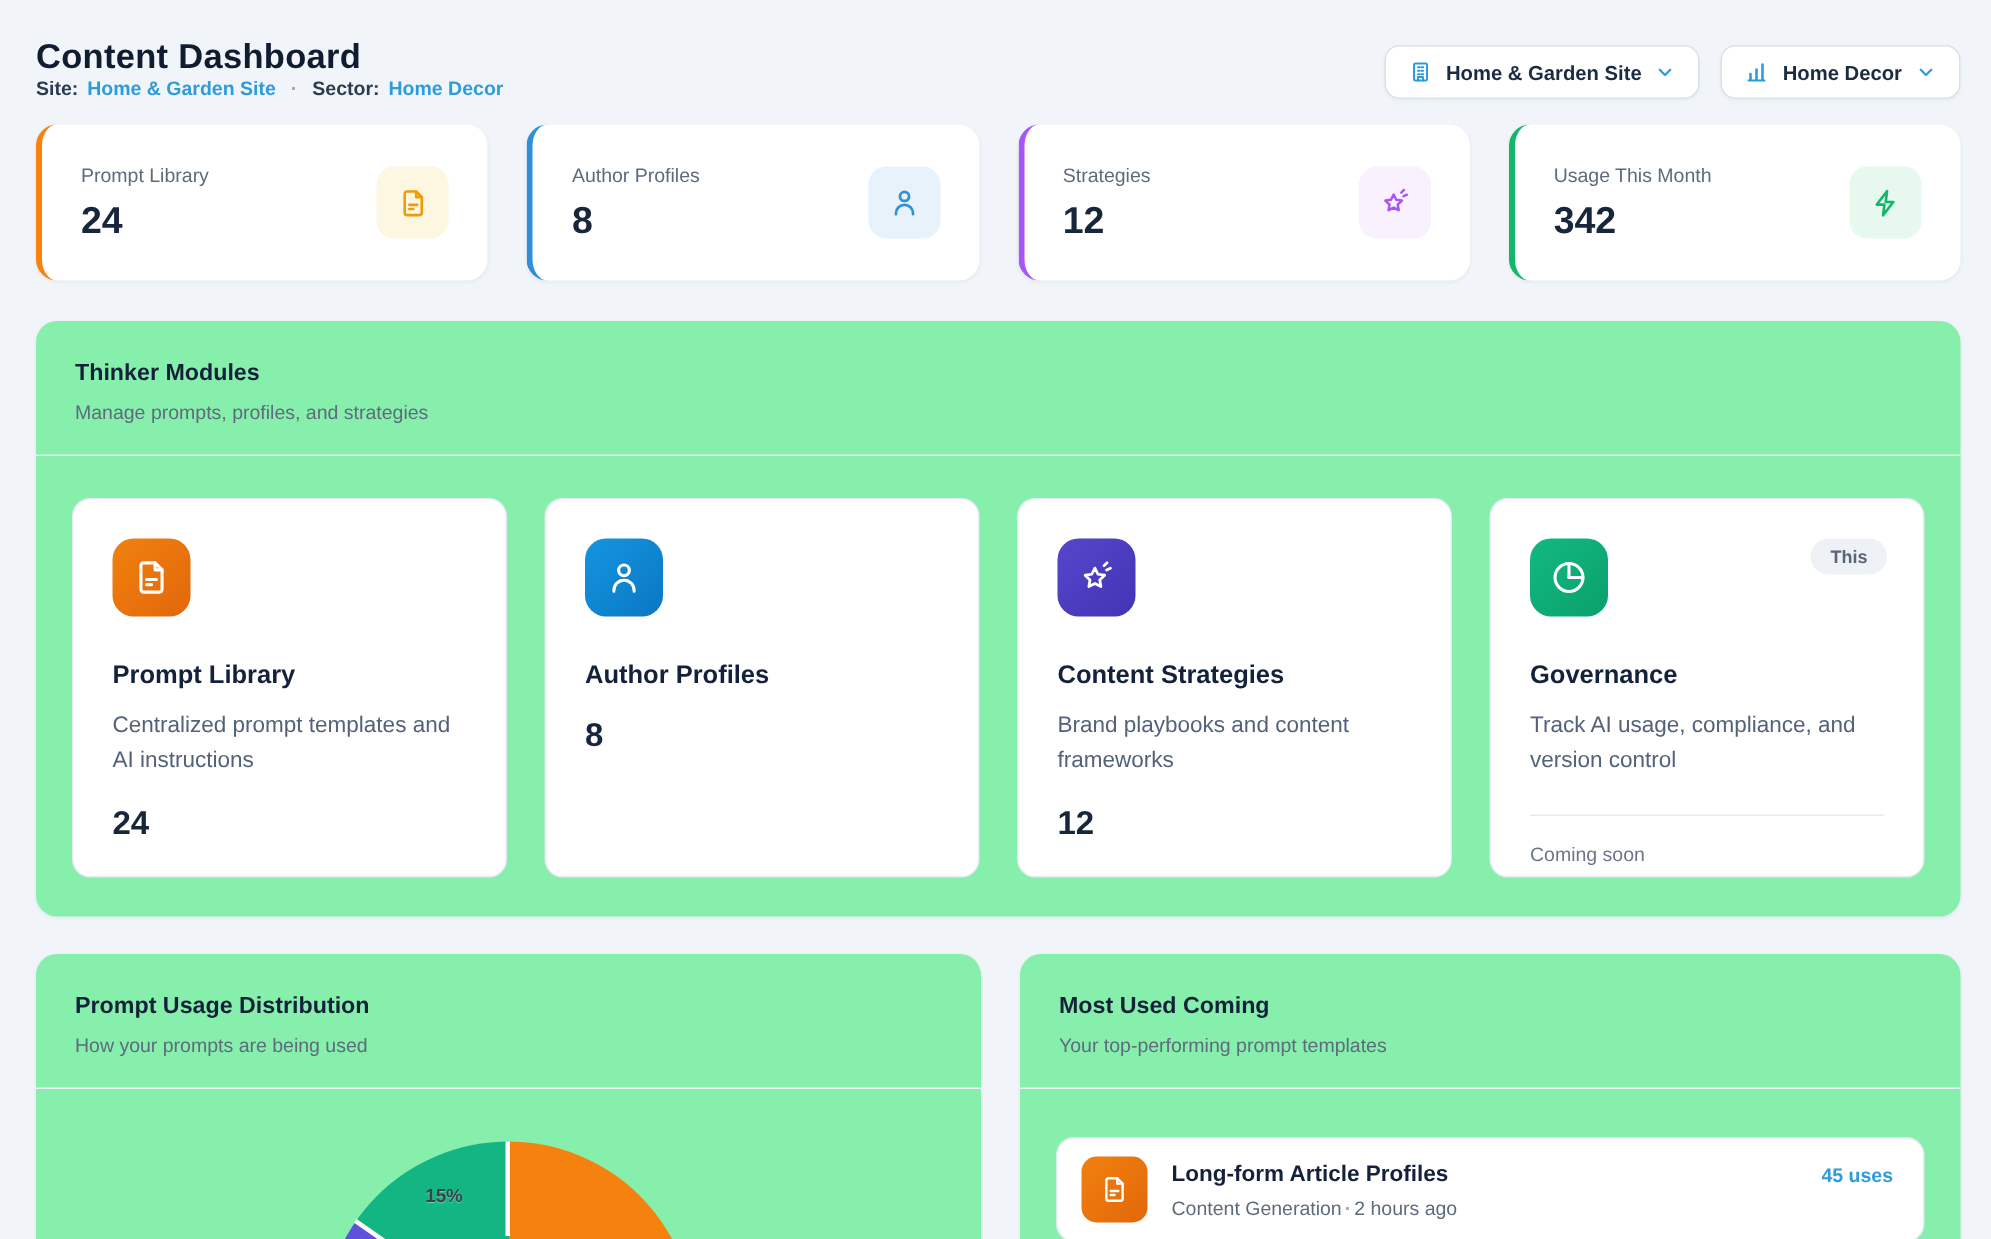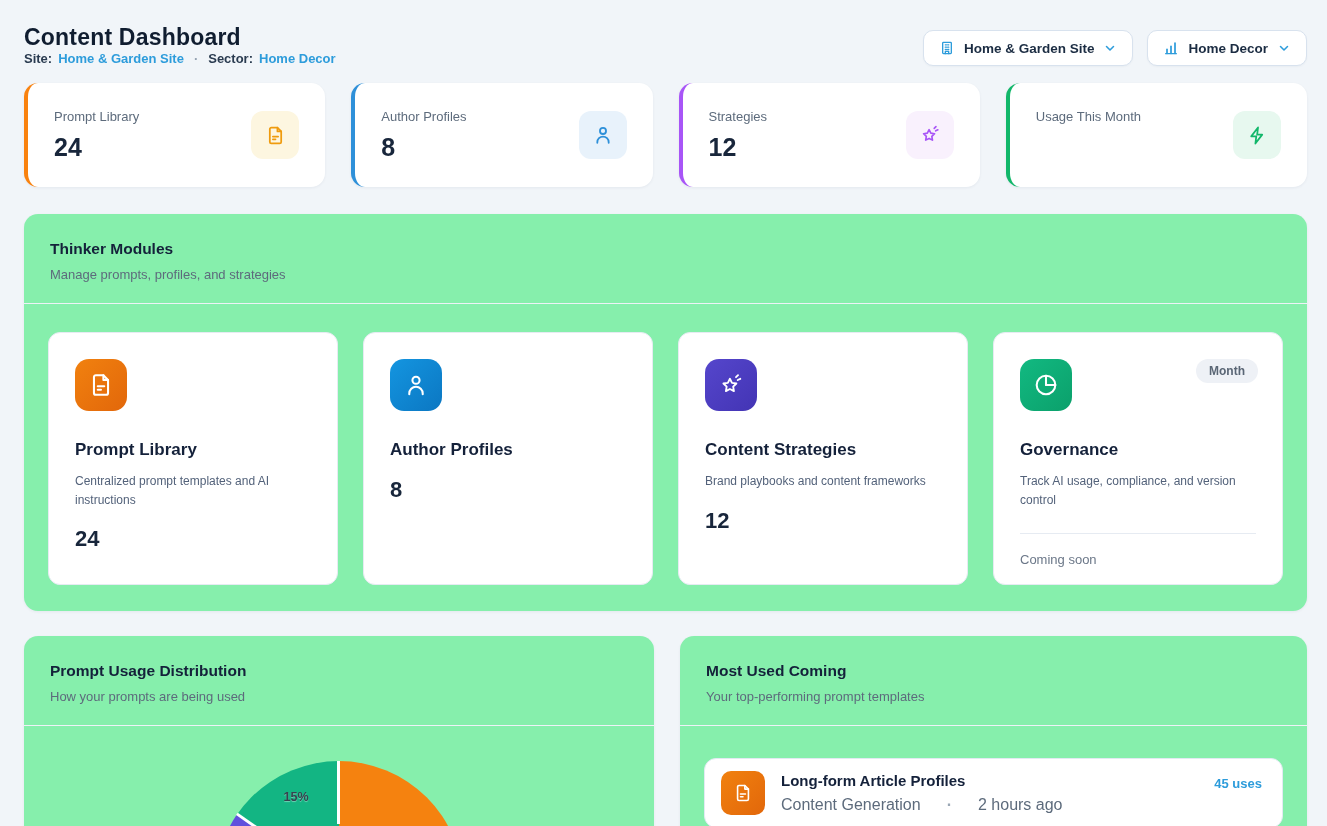--- a/index.html
+++ b/index.html
@@ -45,21 +45,21 @@
 
   .modules-panel { margin-top:27px; }
   .modules-grid { display:grid; grid-template-columns:repeat(4,1fr); gap:25px; padding:28px 24px 26px; }
   .module-card { position:relative; border:1px solid #e6ebf2; border-radius:12px; padding:26px; height:253px; cursor:pointer; background:#fff; }
   .module-icon { width:52px; height:52px; border-radius:14px; display:flex; align-items:center; justify-content:center; color:#fff; }
   .module-icon.m-orange { background:linear-gradient(135deg,#f1810f,#e2670a); }
   .module-icon.m-blue   { background:linear-gradient(135deg,#1495e0,#0b77c2); }
   .module-icon.m-purple { background:linear-gradient(135deg,#5546cc,#4334b4); }
   .module-icon.m-green  { background:linear-gradient(135deg,#12b981,#0ba06b); }
   .module-title { font-size:17px; font-weight:800; color:#14213a; margin-top:29px; }
-  .module-desc { font-size:12px; color:#53627a; line-height:1.55; margin-top:12px; }
+  .module-desc { font-size:15px; color:#53627a; line-height:1.55; margin-top:12px; }
   .module-count { font-size:22px; font-weight:800; color:#18263b; margin-top:17px; }
   .soon-badge { position:absolute; top:26px; right:24px; background:#eef1f6; color:#5a6675;
     font-size:12px; font-weight:700; border-radius:999px; padding:5px 13px; }
   .gov-divider { border-top:1px solid #e6ebf2; margin-top:24px; }
   .gov-footer { font-size:13px; color:#6b7788; margin-top:18px; }
 
   
   .bottom { display:grid; grid-template-columns:630px 1fr; gap:26px; margin-top:25px; }
   .bottom .panel { height:420px; position:relative; overflow:hidden; }
 
@@ -72,21 +72,21 @@
     font-size:12.5px; font-weight:800; color:#37424f; text-shadow:0 1px 1px rgba(255,255,255,.4); }
 
   
   .prompt-list { padding:32px 24px; }
   .prompt-item { display:flex; align-items:center; gap:16px; border:1px solid #e2eaf3; border-radius:12px;
     padding:12px 20px 12px 16px; background:#fff; cursor:pointer; }
   .prompt-icon { width:44px; height:44px; border-radius:10px; flex:none;
     background:linear-gradient(135deg,#f1810f,#e2670a); display:flex; align-items:center; justify-content:center; color:#fff; }
   .prompt-body { flex:1; }
   .prompt-title { font-size:15px; font-weight:800; color:#14213a; }
-  .prompt-meta { display:flex; align-items:flex-start; gap:26px; font-size:16px; color:#5d6b7c; margin-top:7px; }
+  .prompt-meta { display:flex; align-items:flex-start; gap:2px; font-size:13px; color:#5d6b7c; margin-top:7px; }
   .prompt-meta .dot { color:#9aa7b5; font-weight:700; }
   .prompt-uses { font-size:13px; font-weight:800; color:#2d9cdb; align-self:flex-start; margin-top:5px; }
 
   svg { display:block; }
 </style>
 </head>
 <body>
 
 <div class="page">
 
@@ -165,20 +165,21 @@
       <div class="stat-icon t-purple">
         <svg width="22" height="22" viewBox="0 0 24 24" fill="none" stroke="currentColor" stroke-width="1.8" stroke-linecap="round" stroke-linejoin="round">
             <path d="M11 6.2l1.9 3.8 4.1.6-3 2.9.7 4.1-3.7-1.9-3.7 1.9.7-4.1-3-2.9 4.1-.6z"></path>
             <path d="M16.6 4.8l1.9-1.9"></path>
             <path d="M18.2 7.4l2.4-1.1"></path>
           </svg>
       </div>
     </div>
     <div class="stat-card acc-green">
       <div class="stat-label">Usage This Month</div>
+      <div class="stat-value">342</div>
       <div class="stat-icon t-green">
         <svg width="21" height="21" viewBox="0 0 24 24" fill="none" stroke="currentColor" stroke-width="2" stroke-linecap="round" stroke-linejoin="round">
             <path d="M12.6 2.8L4.8 13h5.8l-1 8.2L17.4 11h-5.8z"></path>
           </svg>
       </div>
     </div>
   </div>
 
   <div class="panel modules-panel">
     <div class="panel-head">
@@ -219,21 +220,21 @@
               <path d="M16.6 4.8l1.9-1.9"></path>
               <path d="M18.2 7.4l2.4-1.1"></path>
             </svg>
         </div>
         <div class="module-title">Content Strategies</div>
         <div class="module-desc">Brand playbooks and content frameworks</div>
         <div class="module-count">12</div>
       </div>
 
       <div class="module-card">
-        <div class="soon-badge">Month</div>
+        <div class="soon-badge">This</div>
         <div class="module-icon m-green">
           <svg width="26" height="26" viewBox="0 0 24 24" fill="none" stroke="currentColor" stroke-width="1.9" stroke-linecap="round" stroke-linejoin="round">
               <circle cx="12" cy="12" r="8.6"></circle>
               <path d="M12 12V3.4"></path>
               <path d="M12 12h8.6"></path>
             </svg>
         </div>
         <div class="module-title">Governance</div>
         <div class="module-desc">Track AI usage, compliance, and version control</div>
         <div class="gov-divider"></div>

